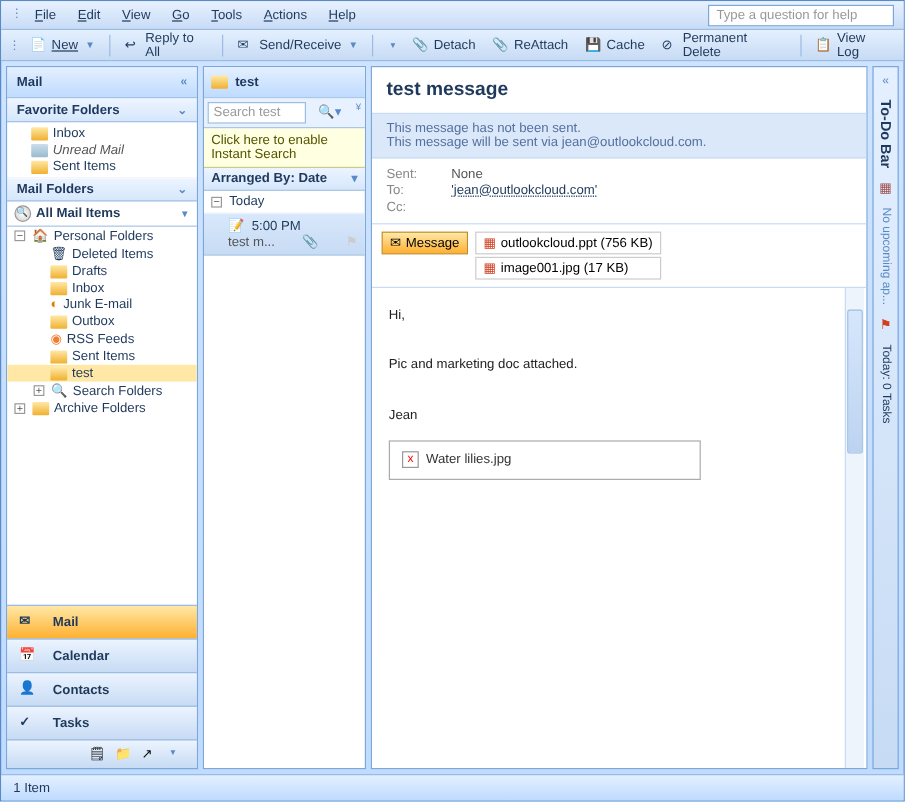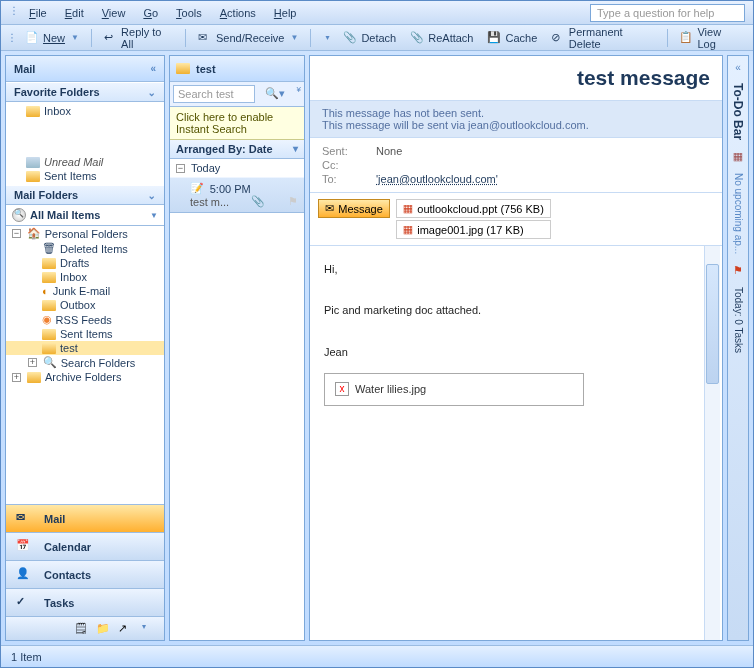--- a/index.html
+++ b/index.html
@@ -22,21 +22,21 @@
 .sep { width: 1px; height: 18px; background: #9bbce2; margin: 0 4px; }
 .dd { color: #5a8ac6; font-size: 8px; margin-left: 2px; }
 .content { flex: 1; display: flex; padding: 4px; gap: 4px; overflow: hidden; }
 .nav { width: 160px; background: #c7dbf4; border: 1px solid #7ba7d9; display: flex; flex-direction: column; }
 .nav-header { height: 26px; background: linear-gradient(#e4f0ff,#bfdbff); display: flex; align-items: center; justify-content: space-between; padding: 0 8px; color: #1e395b; font-weight: bold; font-size: 15px; border-bottom: 1px solid #9bbce2; }
 .nav-section { background: linear-gradient(#ecf4ff,#d6e7fc); padding: 3px 8px; color: #1e395b; font-weight: bold; border-bottom: 1px solid #9bbce2; border-top: 1px solid #fff; display: flex; justify-content: space-between; align-items: center; }
 .nav-body { background: #fff; padding: 2px 0; }
 .fitem { display: flex; align-items: center; gap: 4px; padding: 1px 4px 1px 20px; color: #1e395b; }
 .fitem.i2 { padding-left: 36px; }
 .fitem.sel { background: #ffe8a6; }
-.fitem.italic { font-style: italic; color: #555; margin-top: 37px; }
+.fitem.italic { font-style: italic; color: #555; }
 .foldic { background: linear-gradient(#ffe8a6,#f0b030); width: 14px; height: 11px; border-radius: 1px; }
 .allmail { display: flex; align-items: center; gap: 4px; padding: 3px 6px; background: #fff; color: #1e395b; border-bottom: 1px solid #9bbce2; }
 .allmail .sic { width: 14px; height: 14px; background: radial-gradient(#fff,#ccc); border: 1px solid #999; border-radius: 50%; font-size: 8px; text-align: center; }
 .navtree { flex: 1; background: #fff; overflow: auto; }
 .navbottom { }
 .navbtn { height: 28px; display: flex; align-items: center; gap: 8px; padding: 0 10px; border-top: 1px solid #9bbce2; background: linear-gradient(#ecf4ff,#c7dbf4); color: #1e395b; font-weight: bold; cursor: pointer; }
 .navbtn.active { background: linear-gradient(#ffe8a6,#ffb030); }
 .navbtn .nbic { width: 20px; height: 16px; }
 .naviconrow { height: 24px; background: linear-gradient(#ecf4ff,#c7dbf4); border-top: 1px solid #9bbce2; display: flex; justify-content: flex-end; align-items: center; gap: 8px; padding: 0 8px; }
 .naviconrow span { width: 14px; height: 14px; }
@@ -44,21 +44,21 @@
 .list-header { height: 26px; background: linear-gradient(#e4f0ff,#bfdbff); display: flex; align-items: center; gap: 6px; padding: 0 6px; color: #1e395b; font-weight: bold; font-size: 14px; border-bottom: 1px solid #9bbce2; }
 .searchrow { padding: 3px; display: flex; gap: 8px; background: #e8f1ff; border-bottom: 1px solid #9bbce2; }
 .searchbox { flex: 1; border: 1px solid #9bbce2; padding: 2px 18px 2px 4px; color: #999; background: #fff; position: relative; }
 .instantsearch { background: #ffffe1; padding: 4px 6px; color: #545400; border-bottom: 1px solid #cbcb8b; cursor: pointer; }
 .arrangerow { background: linear-gradient(#ecf4ff,#d6e7fc); padding: 3px 6px; color: #1e395b; border-bottom: 1px solid #9bbce2; display: flex; justify-content: space-between; font-weight: bold; }
 .dategrp { padding: 3px 6px; color: #1e395b; display: flex; align-items: center; gap: 4px; border-bottom: 1px solid #eef5ff; }
 .msgitem { padding: 4px 6px 4px 20px; background: linear-gradient(#d9e8fb,#c7dbf4); border-bottom: 1px solid #9bbce2; cursor: pointer; }
 .msgtime { color: #1e395b; display: flex; align-items: center; gap: 6px; }
 .msgsubj { color: #555; display: flex; align-items: center; justify-content: space-between; }
 .reading { flex: 1; background: #fff; border: 1px solid #7ba7d9; display: flex; flex-direction: column; overflow: hidden; }
-.reading-header { padding: 10px 12px; color: #1e395b; font-weight: bold; font-size: 21px; border-bottom: 1px solid #c7dbf4; text-align: right; }
+.reading-header { padding: 10px 12px; color: #1e395b; font-weight: bold; font-size: 16px; border-bottom: 1px solid #c7dbf4; }
 .infobar { background: #dbe8f9; padding: 6px 12px; color: #5470a0; border-bottom: 1px solid #c7dbf4; }
 .hdrfields { padding: 6px 12px; color: #555; border-bottom: 1px solid #c7dbf4; }
 .hdrfields .row { display: flex; gap: 18px; padding: 1px 0; }
 .hdrfields .lbl { width: 36px; color: #888; }
 .hdrfields a { color: #1e395b; text-decoration: underline dotted; }
 .attachrow { display: flex; align-items: flex-start; gap: 6px; padding: 6px 8px; border-bottom: 1px solid #c7dbf4; }
 .msgbadge { background: linear-gradient(#ffe8a6,#ffb030); border: 1px solid #c48a20; padding: 2px 6px; display: flex; align-items: center; gap: 4px; }
 .attlist { display: flex; flex-direction: column; gap: 2px; }
 .attitem { border: 1px solid #ccc; padding: 2px 6px; display: flex; align-items: center; gap: 4px; }
 .msgbody { flex: 1; padding: 14px; color: #222; font-size: 12px; line-height: 1.8; position: relative; overflow: auto; }
@@ -288,25 +288,25 @@
       <div class="infobar">
         <div>This message has not been sent.</div>
         <div>This message will be sent via jean@outlookcloud.com.</div>
       </div>
       <div class="hdrfields">
         <div class="row">
             <span class="lbl">Sent:</span>
             <span>None</span>
           </div>
         <div class="row">
-            <span class="lbl">Cc:</span>
-          </div>
-        <div class="row">
             <span class="lbl">To:</span>
             <a>'jean@outlookcloud.com'</a>
+          </div>
+        <div class="row">
+            <span class="lbl">Cc:</span>
           </div>
       </div>
       <div class="attachrow">
         <span class="msgbadge">
             <span>✉</span>
             <span>Message</span>
           </span>
         <div class="attlist">
           <span class="attitem">
               <span style="color:#d04020">▦</span>

